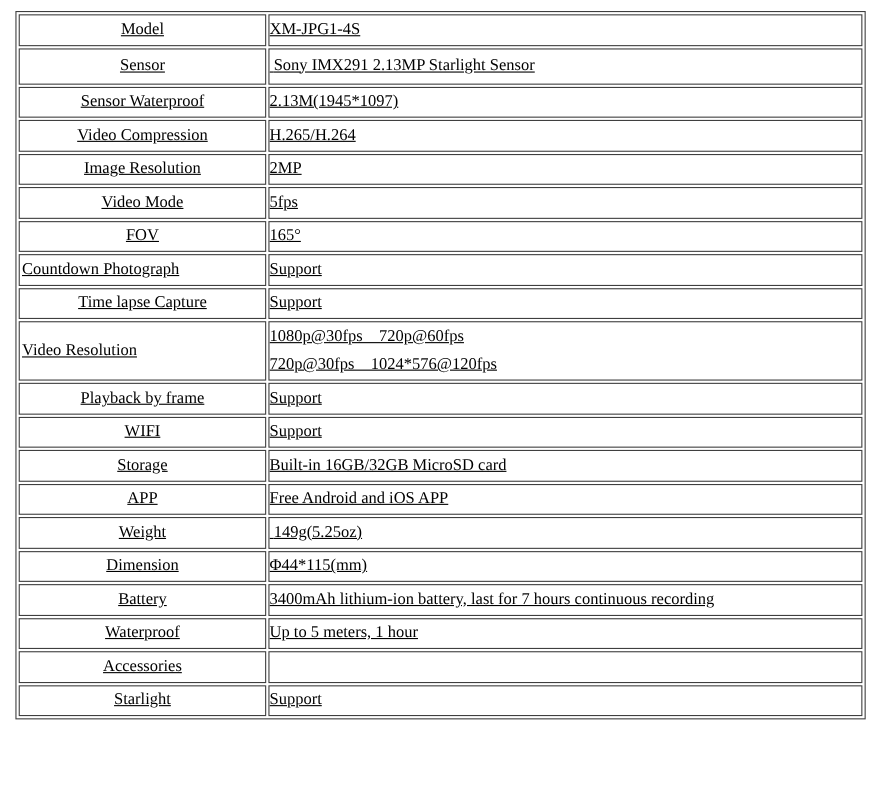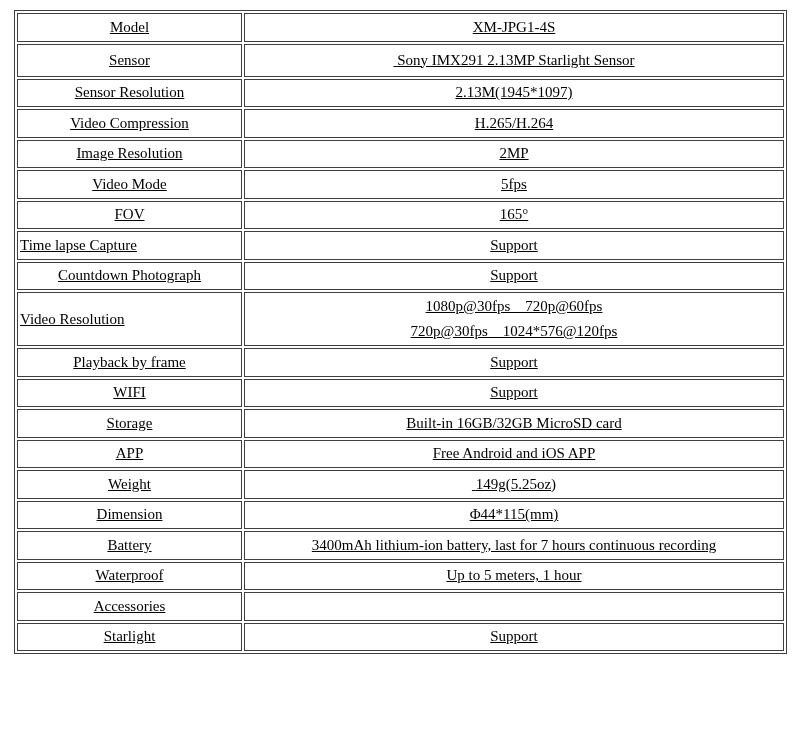--- a/index.html
+++ b/index.html
@@ -31,21 +31,21 @@
     padding: 0;
     height: 26.5px;
     vertical-align: middle;
     overflow: hidden;
     text-decoration: underline;
   }
   td.label {
     text-align: center;
   }
   td.value {
-    text-align: center;
+    text-align: left;
     padding-left: 2px;
     white-space: pre-wrap;
   }
   
   tr:nth-child(2) td { height: 31px; }             
   tr:nth-child(10) td { height: 52px; }            
   tr:nth-child(8) td.label,
   tr:nth-child(10) td.label {                      
     text-align: left;
     padding-left: 2px;
@@ -66,45 +66,45 @@
   <tbody>
       <tr>
         <td class="label">Model</td>
         <td class="value">XM-JPG1-4S</td>
       </tr>
       <tr>
         <td class="label">Sensor</td>
         <td class="value"> Sony IMX291 2.13MP Starlight Sensor</td>
       </tr>
       <tr>
-        <td class="label">Sensor Resolution</td>
+        <td class="label">Sensor Waterproof</td>
         <td class="value">2.13M(1945*1097)</td>
       </tr>
       <tr>
         <td class="label">Video Compression</td>
         <td class="value">H.265/H.264</td>
       </tr>
       <tr>
         <td class="label">Image Resolution</td>
         <td class="value">2MP</td>
       </tr>
       <tr>
         <td class="label">Video Mode</td>
         <td class="value">5fps</td>
       </tr>
       <tr>
         <td class="label">FOV</td>
         <td class="value">165°</td>
       </tr>
       <tr>
-        <td class="label">Time lapse Capture</td>
+        <td class="label">Countdown Photograph</td>
         <td class="value">Support</td>
       </tr>
       <tr>
-        <td class="label">Countdown Photograph</td>
+        <td class="label">Time lapse Capture</td>
         <td class="value">Support</td>
       </tr>
       <tr>
         <td class="label">Video Resolution</td>
         <td class="value"><div class="value-line">1080p@30fps    720p@60fps</div><div class="value-line">720p@30fps    1024*576@120fps</div></td>
       </tr>
       <tr>
         <td class="label">Playback by frame</td>
         <td class="value">Support</td>
       </tr>

